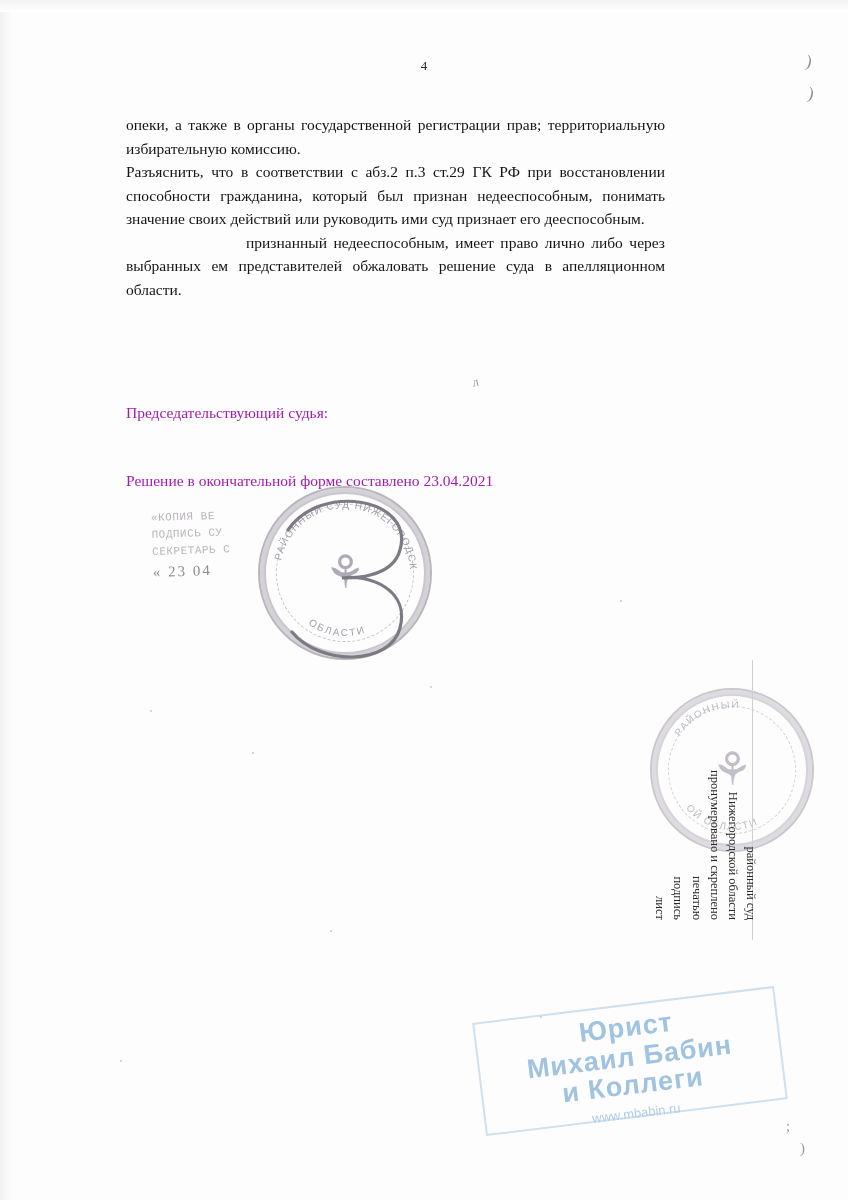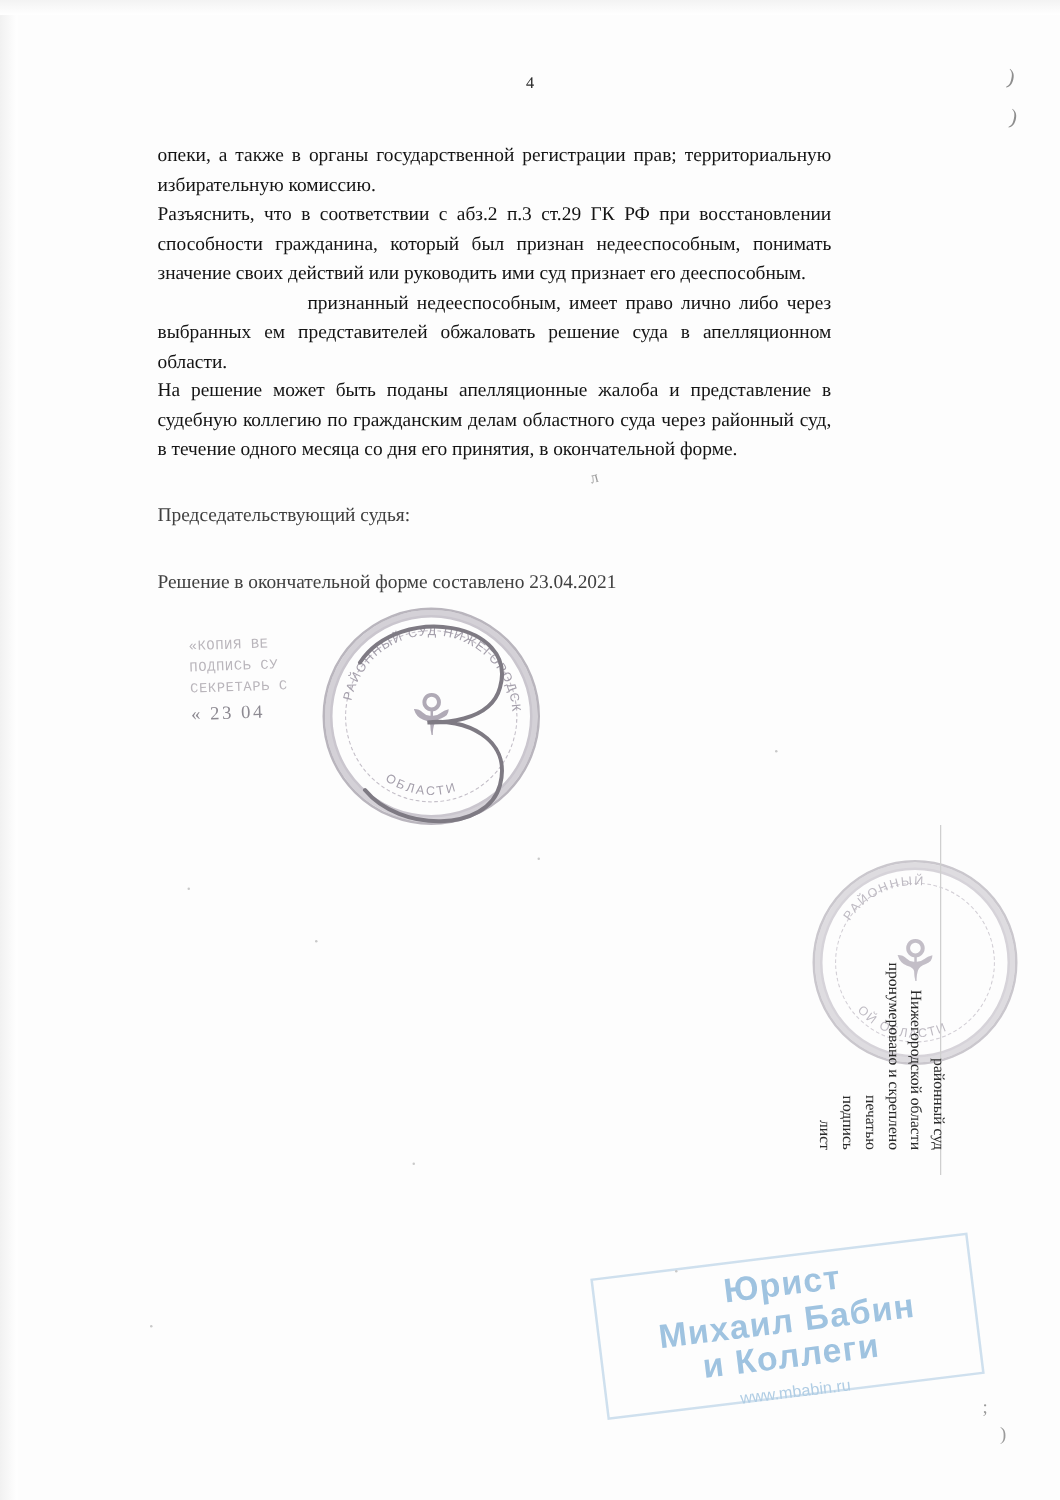--- a/index.html
+++ b/index.html
@@ -60,24 +60,24 @@
     margin: 0 1px 0 0;
   }
   .p-indent-blank {
     text-indent: 120px;
   }
 
   .sig-line {
     position: absolute;
     left: 126px;
     font-size: 15.5px;
-    color: #404040;
+    color: #a21caf;
   }
   .sig-chair { top: 404px; }
-  .sig-final { top: 457px; }
+  .sig-final { top: 472px; }
 
   
   .faint-stamp {
     position: absolute;
     left: 152px;
     top: 508px;
     width: 120px;
     font-family: "Liberation Mono", monospace;
     font-size: 11px;
     line-height: 1.55;
@@ -229,21 +229,20 @@
 
   <div class="scan-edge-left"></div>
   <div class="scan-edge-top"></div>
 
   <div class="page-number">4</div>
 
   <div class="body-text">
     <p>опеки, а также в органы государственной регистрации прав; территориальную избирательную комиссию.</p>
     <p>Разъяснить, что в соответствии с абз.2  п.3 ст.29 ГК РФ при восстановлении способности гражданина, который был признан недееспособным, понимать значение своих действий или руководить ими суд признает его дееспособным.</p>
     <p class="p-indent-blank">признанный недееспособным, имеет право лично либо через выбранных ем представителей обжаловать решение суда в апелляционном области.</p>
-    <p>На решение может быть поданы апелляционные жалоба и представление в судебную коллегию по гражданским делам                     областного суда через районный суд, в течение одного месяца со дня его принятия, в окончательной форме.</p>
   </div>
 
   <div class="sig-line sig-chair">Председательствующий судья:</div>
   <div class="sig-line sig-final">Решение в окончательной форме составлено  23.04.2021</div>
 
   <div class="faint-stamp">
     <div>«КОПИЯ ВЕ</div>
     <div>ПОДПИСЬ СУ</div>
     <div>СЕКРЕТАРЬ С</div>
     <div class="hand">« 23   04</div>

